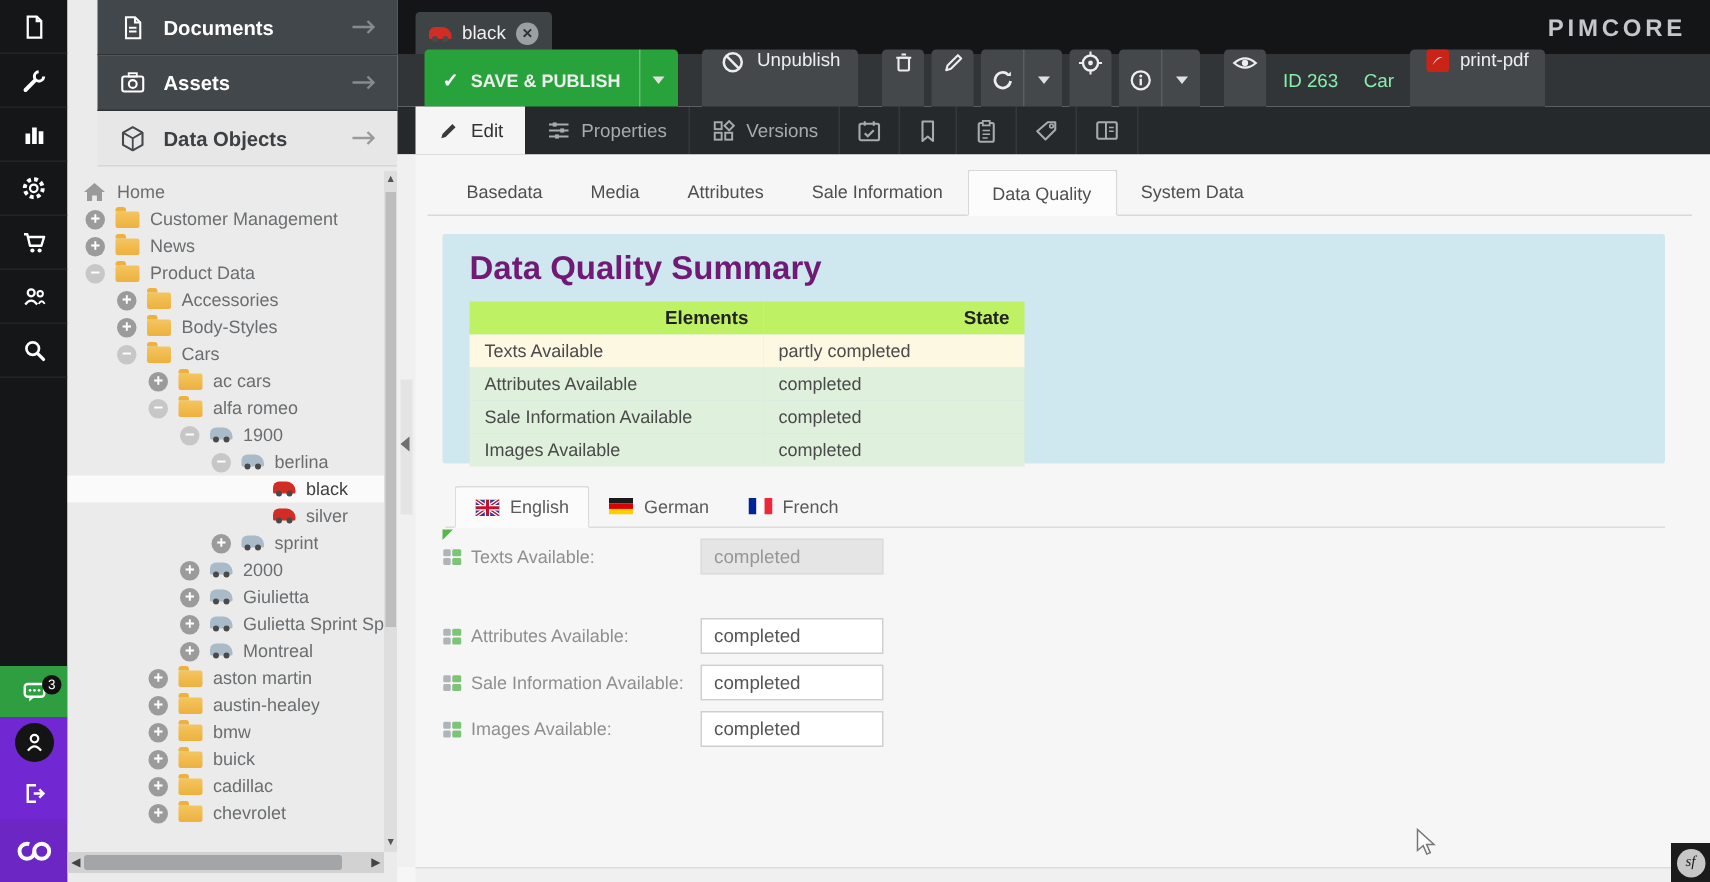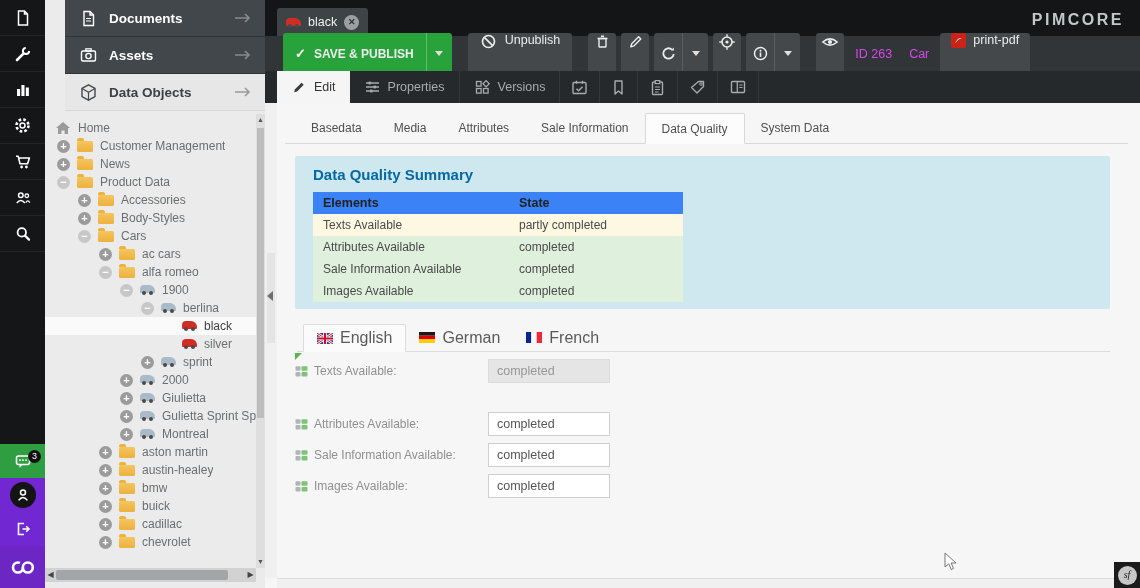--- a/index.html
+++ b/index.html
@@ -84,21 +84,21 @@
   .grn { background:#28a23a; }
   .grn .main { padding:0 12px; gap:8px; font-weight:bold; font-size:12px; display:flex; align-items:center; }
   .divline { width:1px; height:100%; background:rgba(255,255,255,.28); }
   .divline.dk { background:rgba(255,255,255,.12); }
   .caret { width:0; height:0; border-left:4px solid transparent; border-right:4px solid transparent;
     border-top:5px solid #e0e0e0; }
   .caretsect { width:25px; display:flex; justify-content:center; align-items:center; height:100%; }
   .check { color:#fff; font-size:13px; font-weight:bold; }
   .check::before { content:"\2713"; }
   .tgap { width:6px; flex:none; }
-  .tlabel { color:#d946ef; font-size:12.5px; margin:0 6px; flex:none; }
+  .tlabel { color:#86efac; font-size:12.5px; margin:0 6px; flex:none; }
   .pdfico { width:15px; height:15px; background:#c92417; border-radius:2px; position:relative; flex:none; }
   .pdfico svg { position:absolute; left:2px; top:2px; }
 
   #editbar { position:absolute; left:265px; top:71px; width:875px; height:32px; background:#26292b;
     display:flex; padding-left:12px; }
   .etab { display:flex; align-items:center; gap:7px; padding:0 14px; font-size:12.5px; color:#a6abad;
     border-right:1px solid rgba(255,255,255,.07); cursor:pointer; }
   .etab.active { background:#f5f5f5; color:#333; border-right:none; }
   .eico { padding:0 11px; }
 
@@ -110,36 +110,36 @@
   #bottomstrip { position:absolute; left:12px; right:0; bottom:0; height:10px; background:#f0f0f0; border-top:1px solid #ddd; }
 
   #itabs { position:absolute; left:20px; top:10px; right:12px; height:31px; border-bottom:1px solid #d8d8d8;
     display:flex; padding-left:10px; }
   .itab { padding:0 16px; line-height:30px; font-size:12px; color:#4f4f4f; cursor:pointer; }
   .itab.active { background:#fcfcfc; border:1px solid #d8d8d8; border-bottom:1px solid #fcfcfc;
     border-radius:2px 2px 0 0; margin-bottom:-1px; }
 
   #panel { position:absolute; left:30px; top:53px; width:815px; height:153px; background:#cfe7ef;
     border-radius:2px; padding:10px 18px; }
-  #panel h2 { font-size:15px; color:#0369a1; margin-bottom:9px; }
+  #panel h2 { font-size:22px; color:#701a75; margin-bottom:9px; }
   #sumtable { border-collapse:collapse; width:370px; }
-  #sumtable th { background:#3b82f6; font-size:12.5px; color:#222; text-align:left; padding:3px 10px; height:22px; }
+  #sumtable th { background:#bef264; font-size:12.5px; color:#222; text-align:right; padding:3px 10px; height:22px; }
   #sumtable td { font-size:12px; color:#4a4a4a; padding:3px 10px; height:22px; }
   #sumtable .c1 { width:196px; }
   tr.partial { background:#fcf8e2; }
   tr.complete { background:#dff0dc; }
 
   #langs { position:absolute; left:32px; top:221px; width:813px; height:28px;
     border-bottom:1px solid #dcdcdc; display:flex; padding-left:6px; }
-  .ltab { display:flex; align-items:center; gap:7px; padding:0 13px; font-size:16px; color:#5a5a5a; cursor:pointer; }
+  .ltab { display:flex; align-items:center; gap:7px; padding:0 13px; font-size:12px; color:#5a5a5a; cursor:pointer; }
   .ltab.active { background:#fbfbfb; border:1px solid #dcdcdc; border-bottom:1px solid #fbfbfb;
     border-radius:2px 2px 0 0; margin-bottom:-1px; }
   .flag { width:16px; height:11px; flex:none; display:block; }
 
-  .frow { position:absolute; left:30px; display:flex; align-items:center; height:24px;gap:21px; }
+  .frow { position:absolute; left:30px; display:flex; align-items:center; height:24px; }
   .flabelbox { width:172px; display:flex; gap:6px; align-items:center; font-size:12px; color:#8f8f8f; }
   .finput { width:122px; height:24px; border:1px solid #cfcfcf; background:#fff; color:#555;
     font-size:12.5px; padding:0 8px; font-family:inherit; }
   .finput.dis { background:#e5e5e5; border-color:#dcdcdc; color:#979797; }
   #dirtymark { position:absolute; left:30px; top:250px; width:0; height:0;
     border-top:7px solid #56b84b; border-right:7px solid transparent; }
   .fico { flex:none; display:block; }
 
   #cursor { position:absolute; left:944px; top:552px; z-index:50; }
   #sfbadge { position:absolute; right:0; bottom:0; width:26px; height:26px; background:#1b1b1b;

